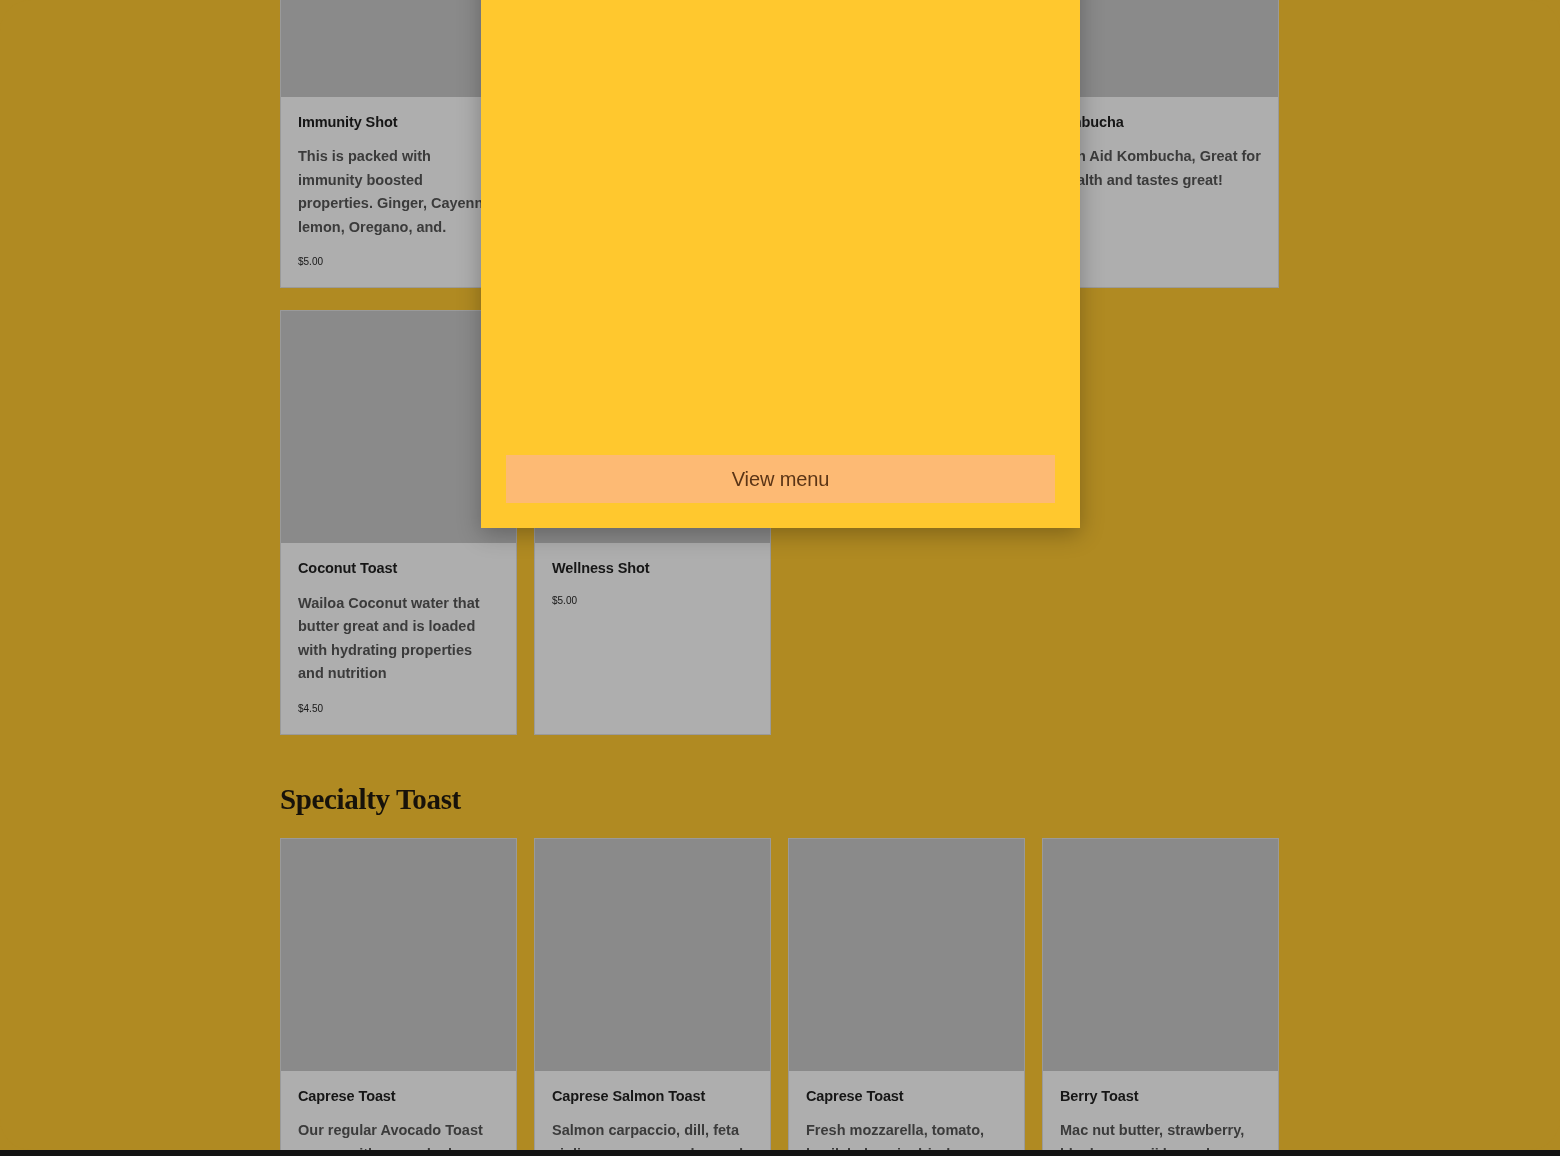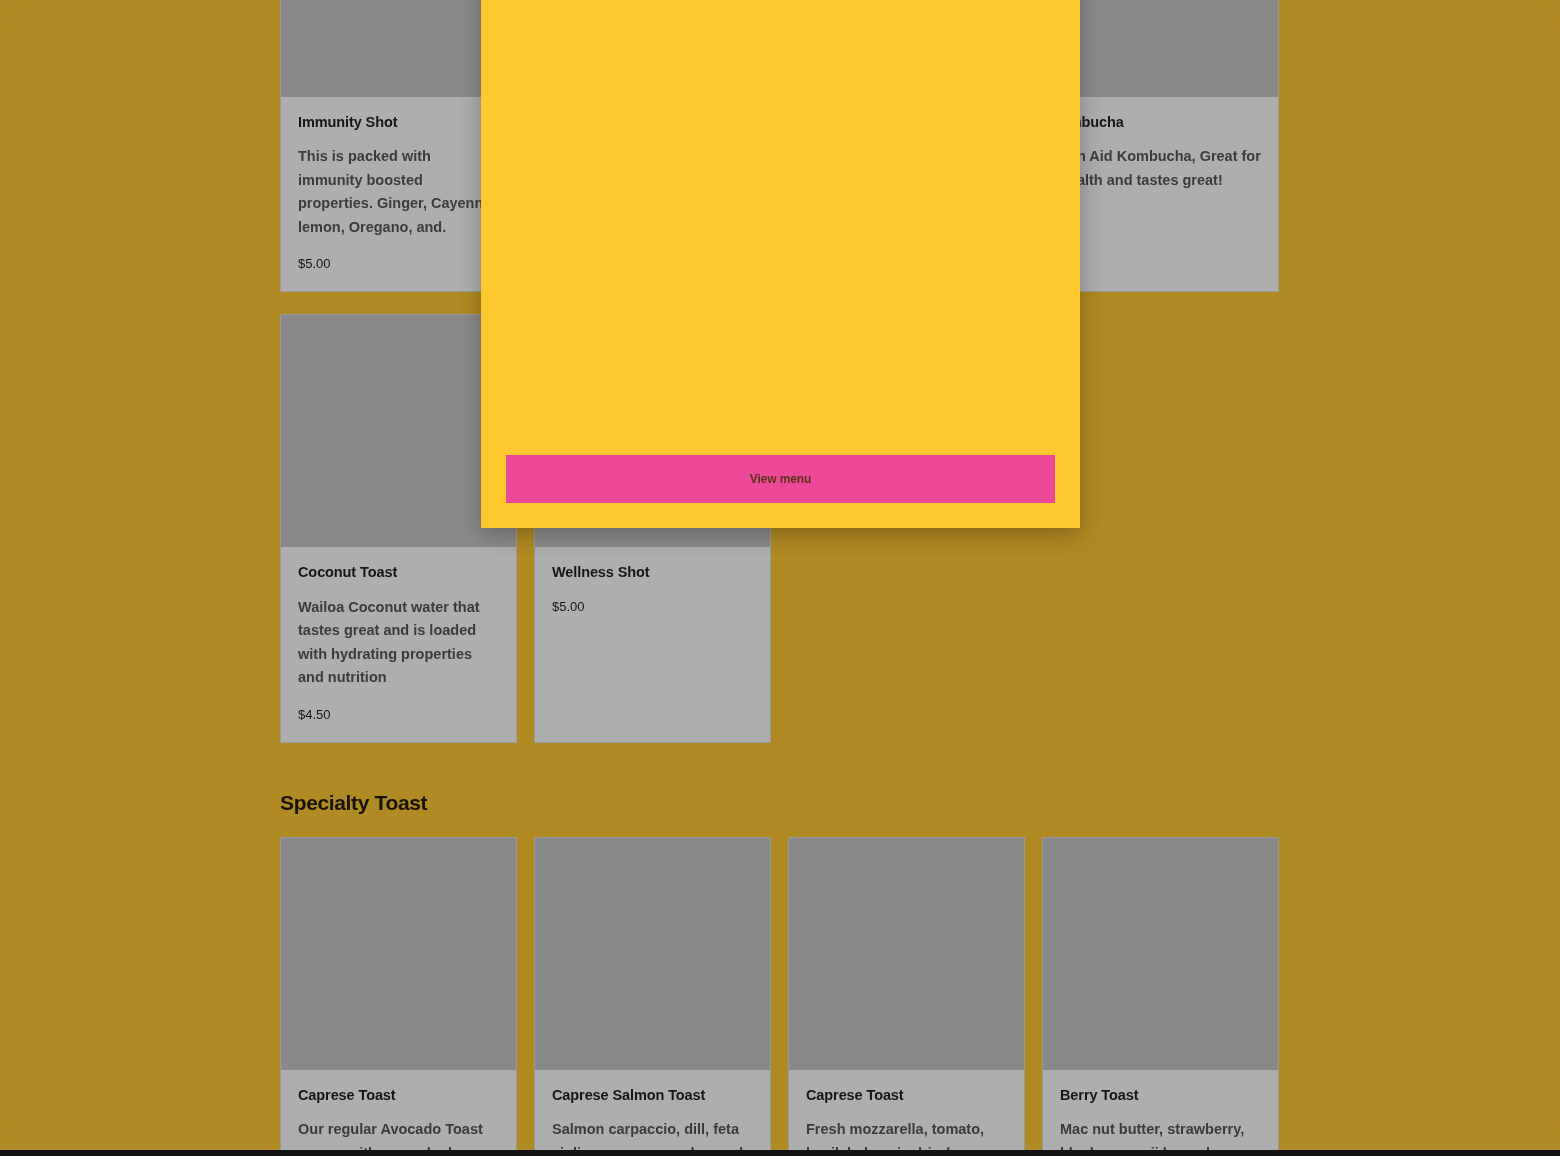--- a/index.html
+++ b/index.html
@@ -75,32 +75,33 @@
 
   .card-desc {
     font-size: 14.5px;
     color: #3b3b3b;
     line-height: 1.62;
     margin-top: 14px;
     font-weight: 700;
   }
 
   .card-price {
-    font-size: 13px;
+    font-size: 10px;
     color: #161616;
     margin-top: 17px;
   }
 
   
   .section-heading {
-    font-size: 21px;
+    font-size: 29px;
     font-weight: bold;
     color: #17120a;
     letter-spacing: -0.35px;
     margin: 48px 0 22px 0;
+    font-family: Liberation Serif, serif;
   }
 
   
   .grid-toast .card-photo { height: 232px; }
 
   
   .modal {
     position: absolute;
     left: 481px;
     top: -214px;
@@ -112,26 +113,26 @@
     flex-direction: column;
     justify-content: flex-end;
     padding: 0 25px 25px 25px;
     z-index: 40;
   }
 
   .view-menu-btn {
     display: block;
     width: 100%;
     height: 48px;
-    background: #ec4899;
+    background: #fdba74;
     border: none;
     color: #5b3516;
     font-family: "Liberation Sans", sans-serif;
-    font-size: 12px;
-    font-weight: 700;
+    font-size: 20px;
+    font-weight: 400;
     letter-spacing: -0.1px;
     cursor: pointer;
     text-align: center;
     line-height: 48px;
   }
 
   
   .bottom-strip {
     position: absolute;
     left: 0;
@@ -188,21 +189,21 @@
 
     </div>
 
     <div class="grid" style="margin-top:22px;">
 
 
       <div class="card">
         <div class="card-photo"></div>
         <div class="card-body">
           <div class="card-title">Coconut Toast</div>
-          <div class="card-desc">Wailoa Coconut water that tastes great and is loaded with hydrating properties and nutrition</div>
+          <div class="card-desc">Wailoa Coconut water that butter great and is loaded with hydrating properties and nutrition</div>
           <div class="card-price">$4.50</div>
         </div>
       </div>
 
       <div class="card">
         <div class="card-photo"></div>
         <div class="card-body">
           <div class="card-title">Wellness Shot</div>
           <div class="card-price">$5.00</div>
         </div>

